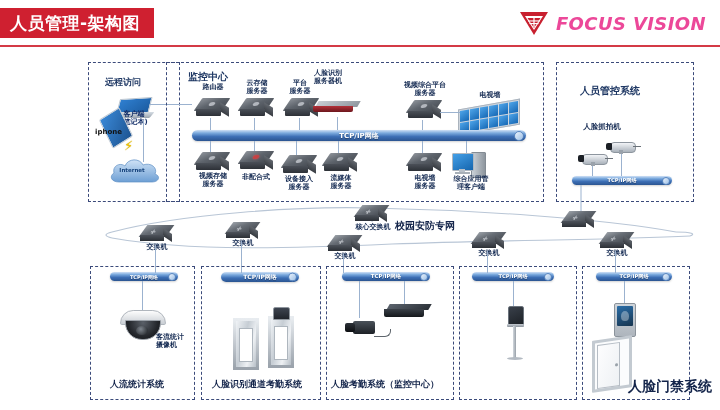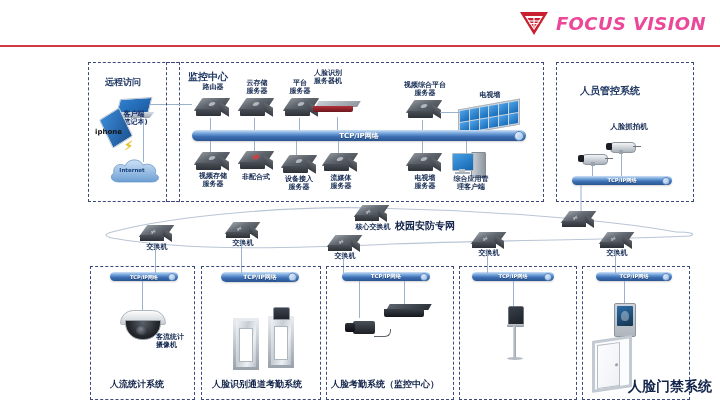--- a/index.html
+++ b/index.html
@@ -541,20 +541,21 @@
     left: 0; top: 0;
     width: 720px; height: 410px;
     pointer-events: none;
   }
 </style>
 </head>
 <body>
 
 <div id="page">
 
+  <div class="title-banner">人员管理-架构图</div>
   <div class="header-rule"></div>
 
   <div class="logo-wrap">
     <div class="logo-mark">
       <svg width="30" height="26" viewBox="0 0 30 26">
         <polygon points="1,2 29,2 15,25" fill="#c8202f"></polygon>
         <polygon points="6,6 24,6 15,20" fill="#ffffff"></polygon>
         <polygon points="8.5,8 21.5,8 15,18" fill="#c8202f"></polygon>
         <rect x="9" y="10.4" width="12" height="1.1" fill="#ffffff"></rect>
         <rect x="10.5" y="13" width="9" height="1.1" fill="#ffffff"></rect>
@@ -734,21 +735,21 @@
       <div class="bullet-lens"></div>
       <div class="bullet-mount"></div>
       <div class="bullet-tail"></div>
   </div>
   <div class="bullet" style="left:578px; top:152px;">
     <div class="bullet-body"></div>
       <div class="bullet-lens"></div>
       <div class="bullet-mount"></div>
       <div class="bullet-tail"></div>
   </div>
-  <div class="dev-label" style="left:593px; top:123px; width:72px; font-size:7.5px;">人脸抓拍机</div>
+  <div class="dev-label" style="left:566px; top:123px; width:72px; font-size:7.5px;">人脸抓拍机</div>
 
   <div class="vline" style="left:621px; top:154px; height:22px;"></div>
   <div class="vline" style="left:592px; top:166px; height:10px;"></div>
 
   <div class="netbar" style="left:572px; top:176px; width:100px; height:9px;">
     <span class="netbar-label" style="font-size:5.2px;">TCP/IP网络</span>
     <span class="netbar-cap" style="width:6px; height:6px;"></span>
   </div>
 
   <svg class="ring">

